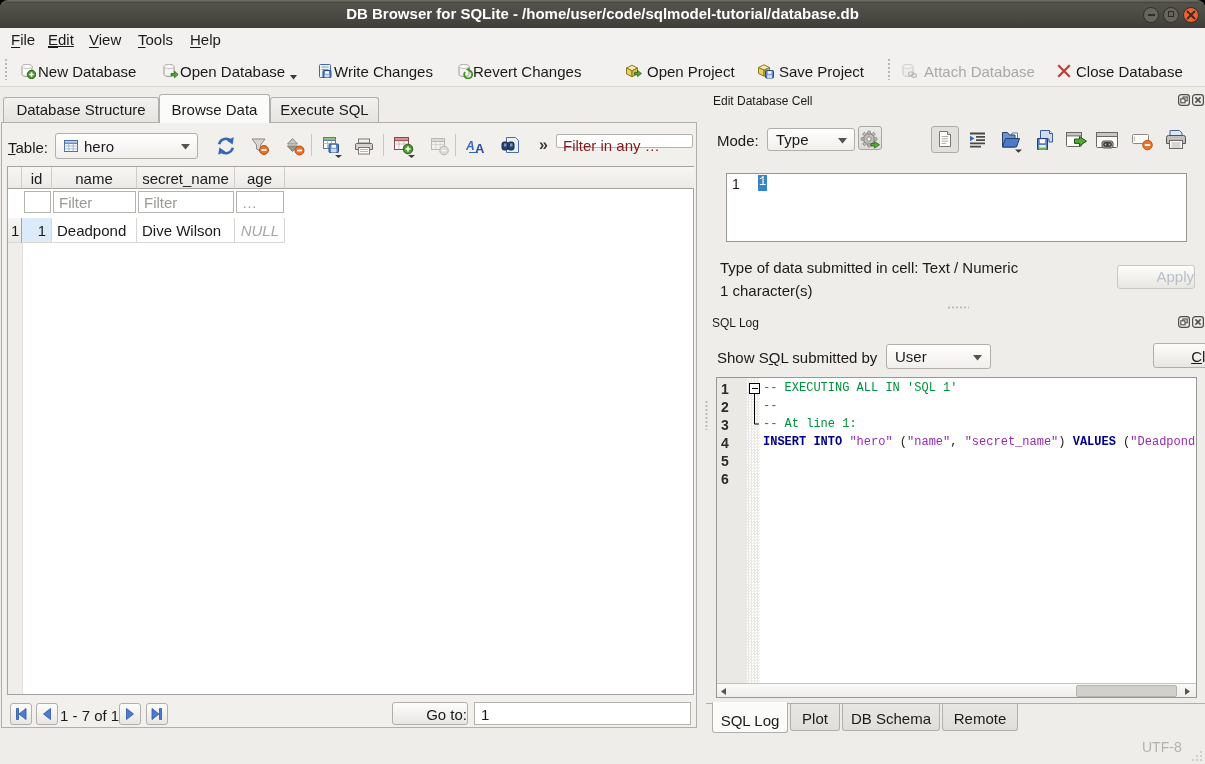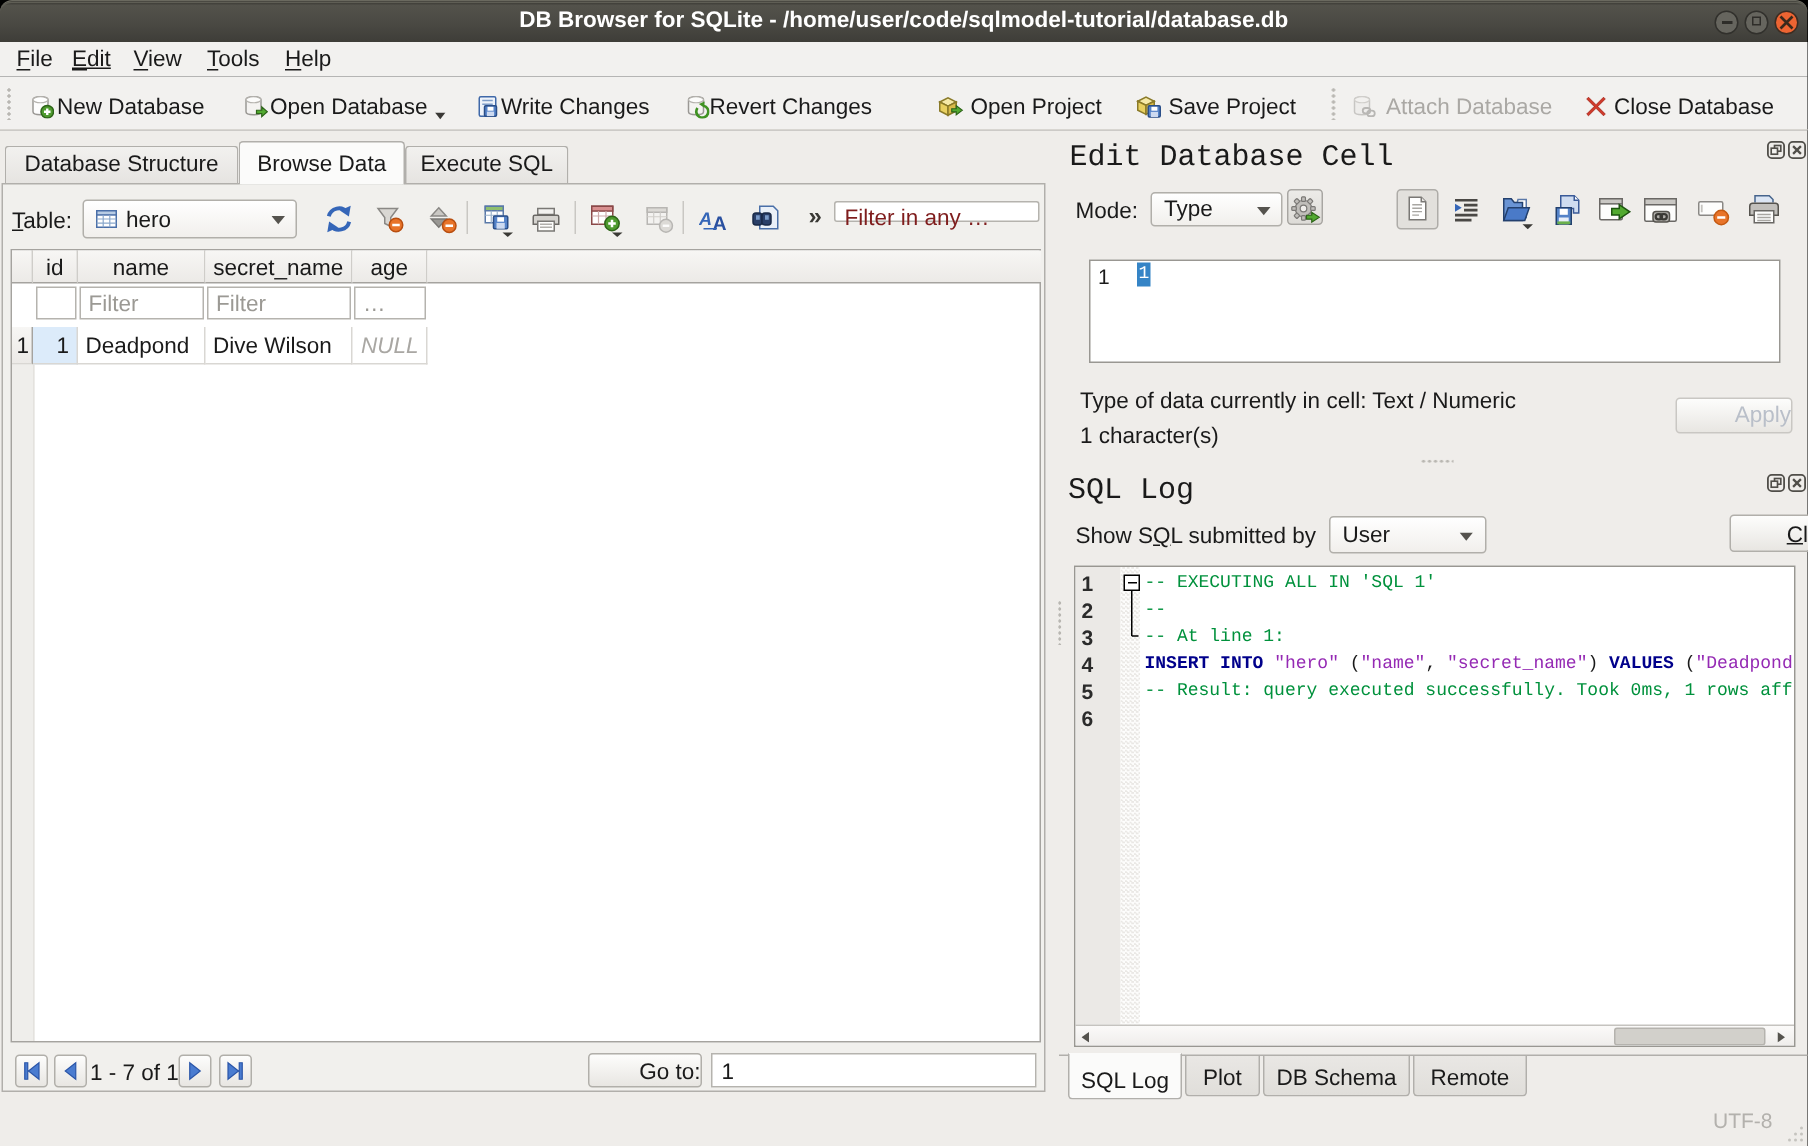--- a/index.html
+++ b/index.html
@@ -41,21 +41,21 @@
 .fin { position:absolute; border:1px solid #b5b3ae; background:#fff; color:#9b9994; padding:2px 5px; height:22px; }
 .dcell { position:absolute; top:51px; height:25px; border-right:1px solid #d9d7d3; border-bottom:1px solid #d9d7d3; padding:4px 5px 0 5px; }
 
 .navbtn { position:absolute; width:22px; height:22px; border:1px solid #b1afaa; border-radius:3px;
   background:linear-gradient(#fdfdfc, #e8e6e2); }
 .btn { position:absolute; border:1px solid #b1afaa; border-radius:3px;
   background:linear-gradient(#fdfdfc, #e8e6e2); text-align:right; }
 .input { position:absolute; border:1px solid #b5b3ae; background:#fff; }
 
 
-.docktitle { position:absolute; font-size:20px;font-family:Liberation Mono, monospace; }
+.docktitle { position:absolute; font-size:12px; }
 #editor { left:726px; top:173px; width:461px; height:69px; background:#fff; border:1px solid #999792; overflow:hidden; }
 #sqlcode { left:716px; top:377px; width:481px; height:321px; background:#fff; border:1px solid #999792; overflow:hidden; }
 .lnum { position:absolute; font-weight:bold; color:#2b2b2b; font-size:14px; }
 .mono { font-family:"Liberation Mono", monospace; font-size:12px; }
 .cgreen { color:#00913c; }
 .ckw { color:#00008b; font-weight:bold; }
 .cstr { color:#952ab4; }
 
 .rtab { position:absolute; border:1px solid #b1afab; border-top:none; border-radius:0 0 3px 3px;
   background:linear-gradient(#e9e7e4, #e0deda); text-align:center; }
@@ -381,21 +381,21 @@
     <path d="M3.5 6.5 L18.5 6.5 Q20.5 6.5 20.5 8.5 L20.5 14.5 L1.5 14.5 L1.5 8.5 Q1.5 6.5 3.5 6.5" fill="#c2c0bc" stroke="#55534e"></path>
     <rect x="4.5" y="11.5" width="13" height="8" fill="#fdfdfc" stroke="#6a6865"></rect>
     <path d="M6.5 14 L15.5 14 M6.5 16 L15.5 16 M6.5 18 L15.5 18" stroke="#a8a6a2" stroke-width=".9"></path>
   </svg>
 
   <div class="abs" id="editor">
     <div class="abs" style="left:5px; top:2px; font-size:14px;">1</div>
     <div class="abs mono" style="left:31px; top:1px; width:9px; height:16px; background:#3584c6; color:#fff; padding-left:1px;">1</div>
   </div>
 
-  <div class="abs" style="left:720px; top:259px;">Type of data currently in cell: Text / Numeric</div>
+  <div class="abs" style="left:720px; top:259px;">Type of data submitted in cell: Text / Numeric</div>
   <div class="abs" style="left:720px; top:282px;">1 character(s)</div>
   <div class="btn" style="left:1117px; top:265px; width:78px; height:24px; color:#b9bfc9; font-size:15px; padding-top:2px; border-color:#c9c7c3;">Apply</div>
 
   <div class="abs" style="left:717px; top:349px;">Show S<u>Q</u>L submitted by</div>
   <div class="abs" style="left:886px; top:344px; width:105px; height:25px; background:linear-gradient(#ffffff,#f1efec); border:1px solid #b1afaa; border-radius:3px;">
     <span class="abs" style="left:8px; top:3px;">User</span>
     <svg class="abs" style="left:86px; top:10px;" width="10" height="6">
         <path d="M0 0 L9 0 L4.5 5.5 Z" fill="#55534e"></path>
       </svg>
   </div>
@@ -414,21 +414,20 @@
     <svg class="abs" style="left:31px; top:4px;" width="14" height="46">
       <rect x="1.5" y="1.5" width="10" height="10" fill="#fff" stroke="#000"></rect>
       <line x1="4" y1="6.5" x2="10" y2="6.5" stroke="#000"></line>
       <line x1="6.5" y1="12" x2="6.5" y2="42" stroke="#000"></line>
       <line x1="6.5" y1="42" x2="11" y2="42" stroke="#000"></line>
     </svg>
     <div class="abs mono cgreen" style="left:46px; top:3px;">-- EXECUTING ALL IN 'SQL 1'</div>
     <div class="abs mono cgreen" style="left:46px; top:21px;">--</div>
     <div class="abs mono cgreen" style="left:46px; top:39px;">-- At line 1:</div>
     <div class="abs mono" style="left:46px; top:57px; white-space:nowrap;"><span class="ckw">INSERT INTO</span> <span class="cstr">"hero"</span> (<span class="cstr">"name"</span>, <span class="cstr">"secret_name"</span>) <span class="ckw">VALUES</span> (<span class="cstr">"Deadpond</span></div>
-    <div class="abs mono cgreen" style="left:46px; top:75px;">-- Result: query executed successfully. Took 0ms, 1 rows aff</div>
 
     <div class="abs" style="left:0; top:305px; width:479px; height:14px; background:linear-gradient(#fbfaf9,#efedeb); border-top:1px solid #c5c3bf;">
       <svg class="abs" style="left:4px; top:4px;" width="6" height="7">
           <path d="M5 0 L0 3.5 L5 7 Z" fill="#55534e"></path>
         </svg>
       <div class="abs" style="left:359px; top:1px; width:101px; height:12px; background:#d2d0cb; border:1px solid #b5b3ae; border-radius:2px;"></div>
       <svg class="abs" style="left:468px; top:4px;" width="6" height="7">
           <path d="M0 0 L5 3.5 L0 7 Z" fill="#55534e"></path>
         </svg>
     </div>

